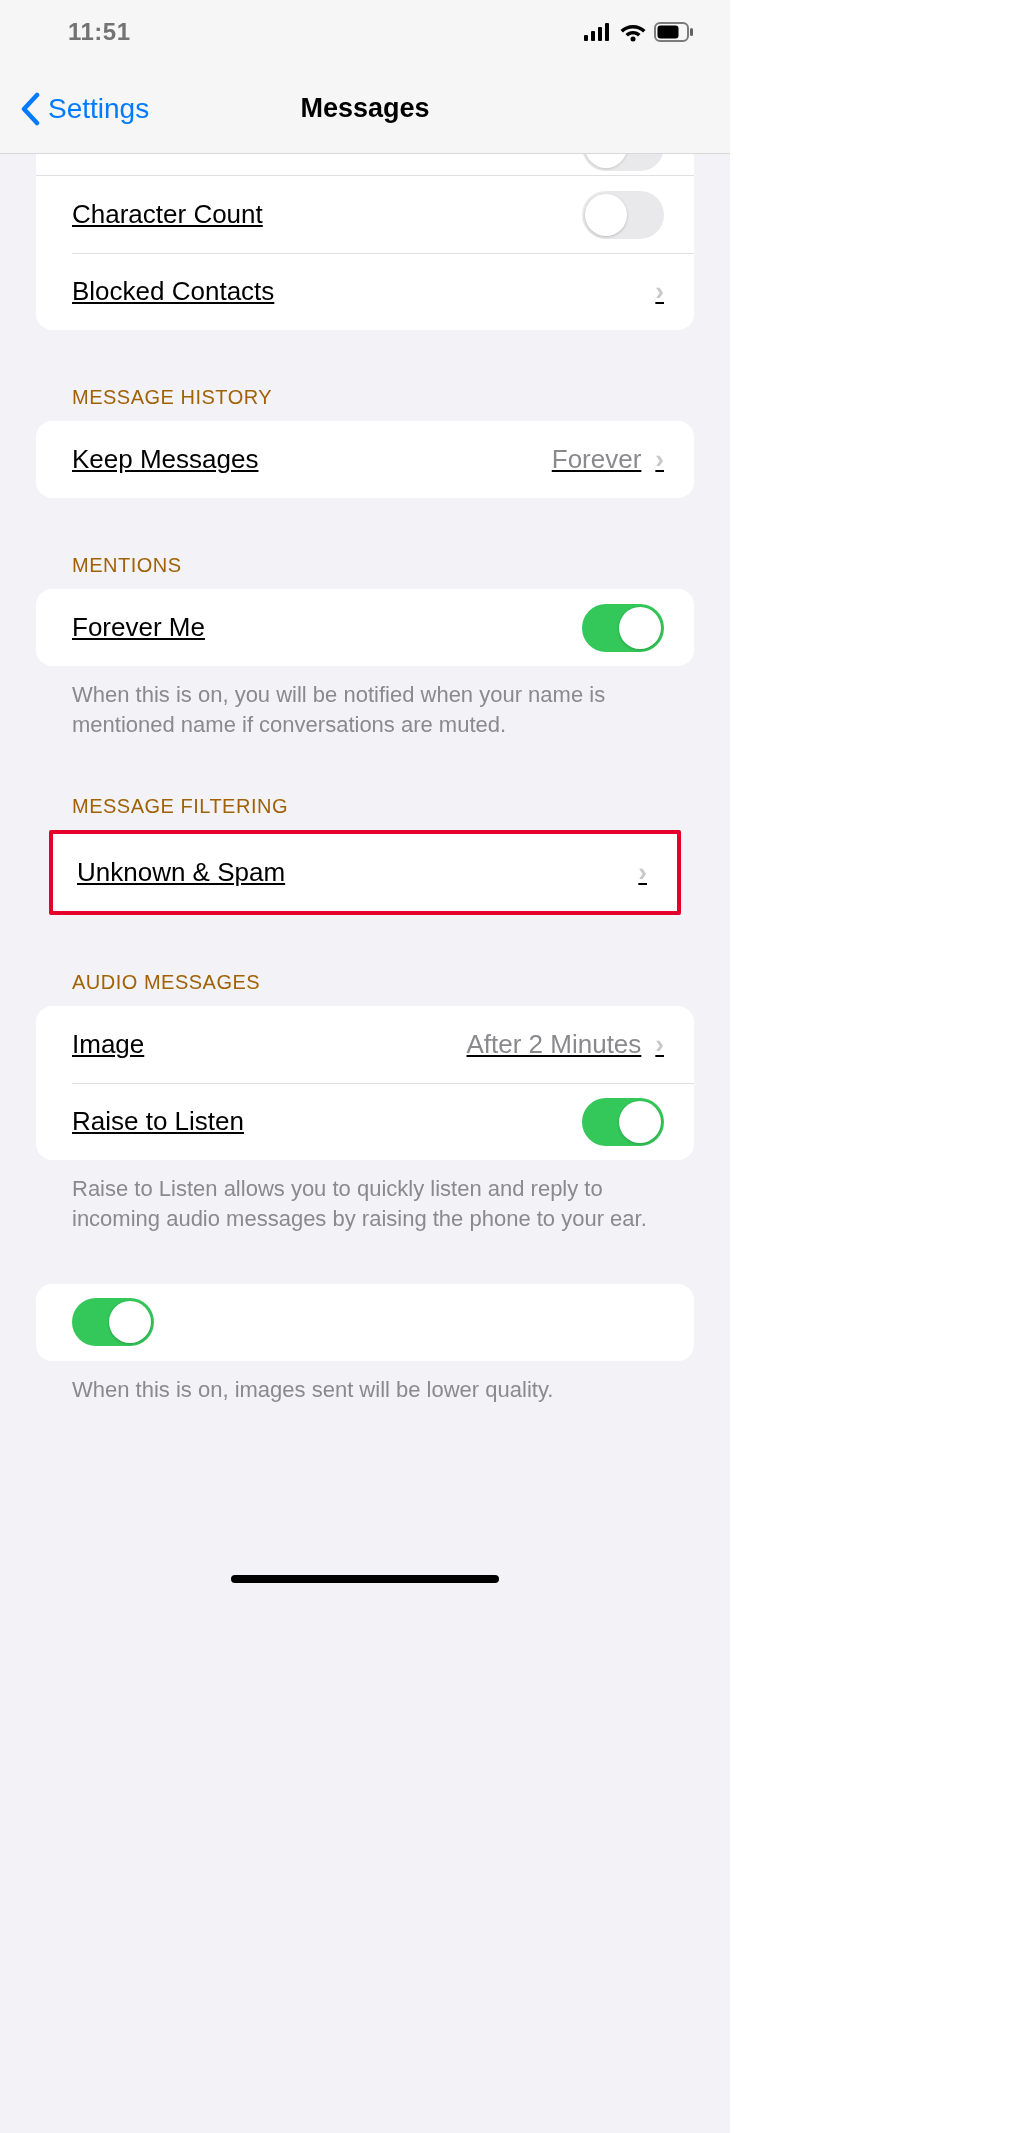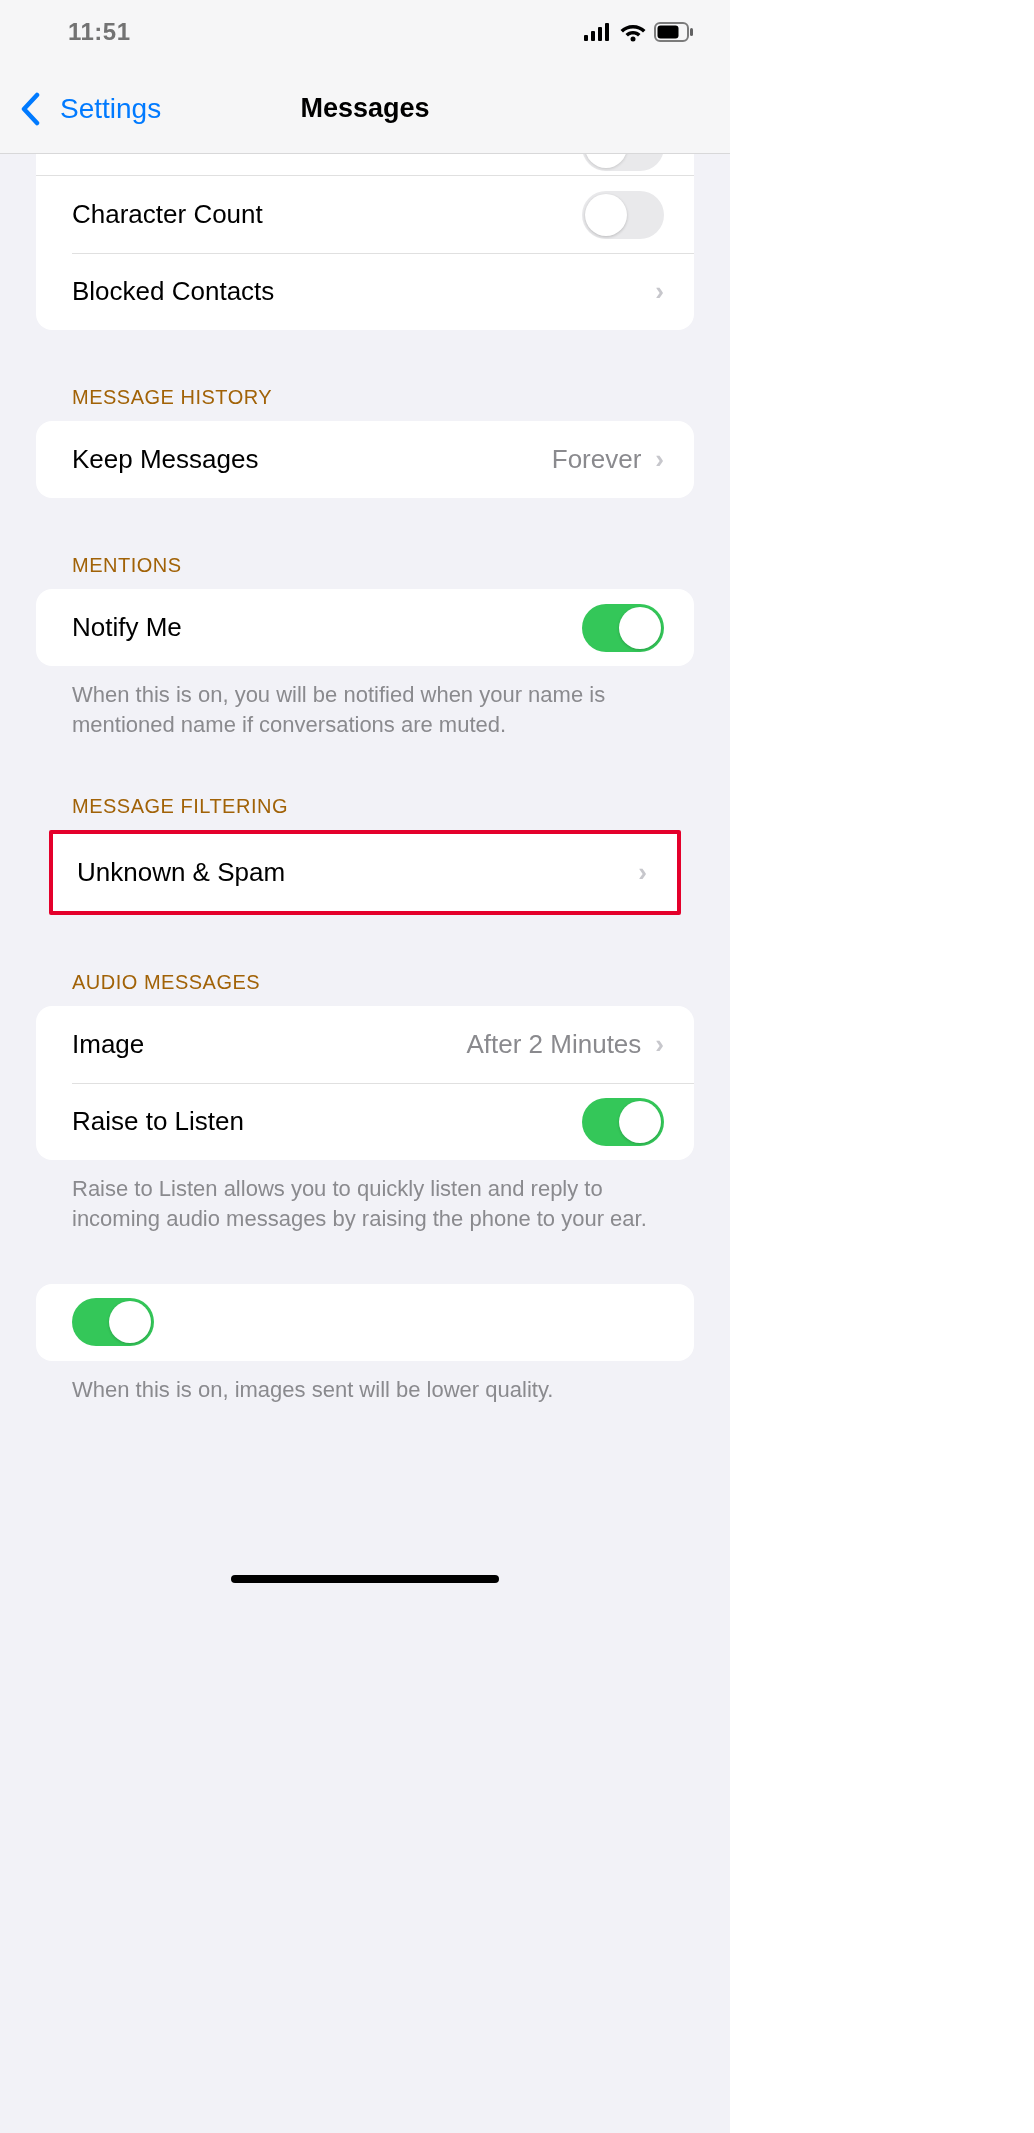--- a/index.html
+++ b/index.html
@@ -50,21 +50,21 @@
     align-items: center;
     position: relative;
     background: #f6f6f7;
     border-bottom: 1px solid rgba(0,0,0,0.12);
   }
   .back-btn {
     position: absolute;
     left: 20px;
     display: flex;
     align-items: center;
-    gap: 20px;
+    gap: 8px;
     color: #007aff;
     font-size: 28px;
     cursor: pointer;
   }
   .nav-title {
     width: 100%;
     text-align: center;
     font-size: 27px;
     font-weight: 600;
     color: #000;
@@ -97,20 +97,21 @@
     padding: 14px 36px 0 72px;
   }
   .row {
     display: flex;
     align-items: center;
     justify-content: space-between;
     min-height: 77px;
     padding: 0 30px 0 36px;
     position: relative;
     cursor: pointer;
+    text-decoration: underline;
   }
   .row + .row::before {
     content: "";
     position: absolute;
     top: 0;
     left: 36px;
     right: 0;
     height: 1px;
     background: rgba(0,0,0,0.12);
   }
@@ -273,21 +274,21 @@
         <div class="row-right">
           <span class="row-value">Forever</span>
           <span class="chevron">›</span>
         </div>
       </div>
     </div>
 
     <div class="section-header">MENTIONS</div>
     <div class="group">
       <div class="row">
-        <div class="row-label">Notify Me</div>
+        <div class="row-label">Forever Me</div>
         <div class="switch on">
             <div class="knob"></div>
           </div>
       </div>
     </div>
     <div class="section-footer">When this is on, you will be notified when your name is mentioned name if conversations are muted.</div>
 
     <div class="section-header">MESSAGE FILTERING</div>
     <div class="highlight-box">
       <div class="row">

